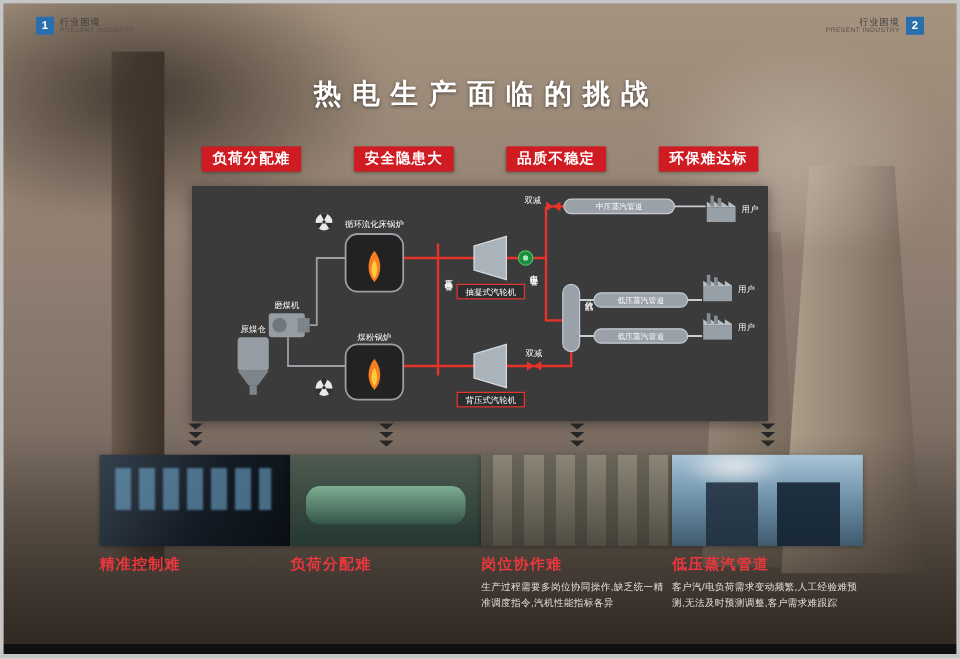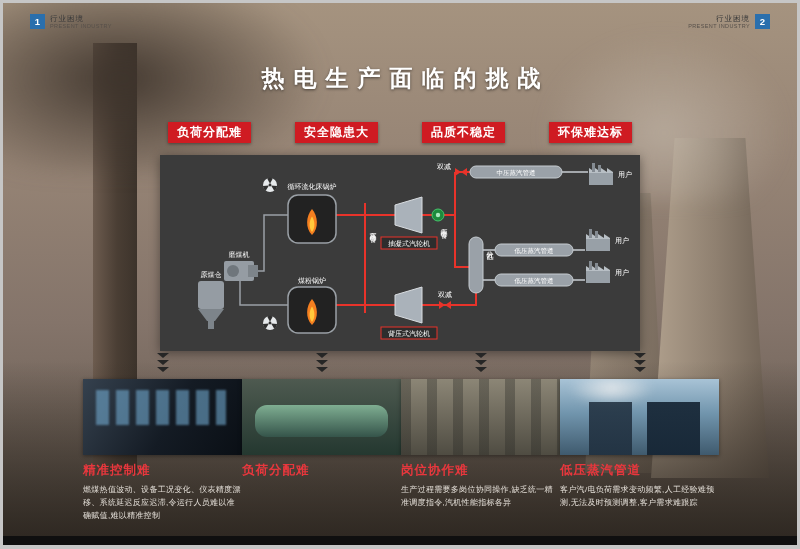--- a/index.html
+++ b/index.html
@@ -248,21 +248,20 @@
     <div class="cols">
 
       <div class="col">
         <div class="arrows">
           <div class="arrow"></div>
           <div class="arrow"></div>
           <div class="arrow"></div>
         </div>
         <div class="photo photo-1"></div>
         <div class="col-title">精准控制难</div>
-        <div class="col-desc">燃煤热值波动、设备工况变化、仪表精度漂移、系统延迟反应迟滞,令运行人员难以准确赋值,难以精准控制</div>
       </div>
 
       <div class="col">
         <div class="arrows">
           <div class="arrow"></div>
           <div class="arrow"></div>
           <div class="arrow"></div>
         </div>
         <div class="photo photo-2"></div>
         <div class="col-title">负荷分配难</div>

